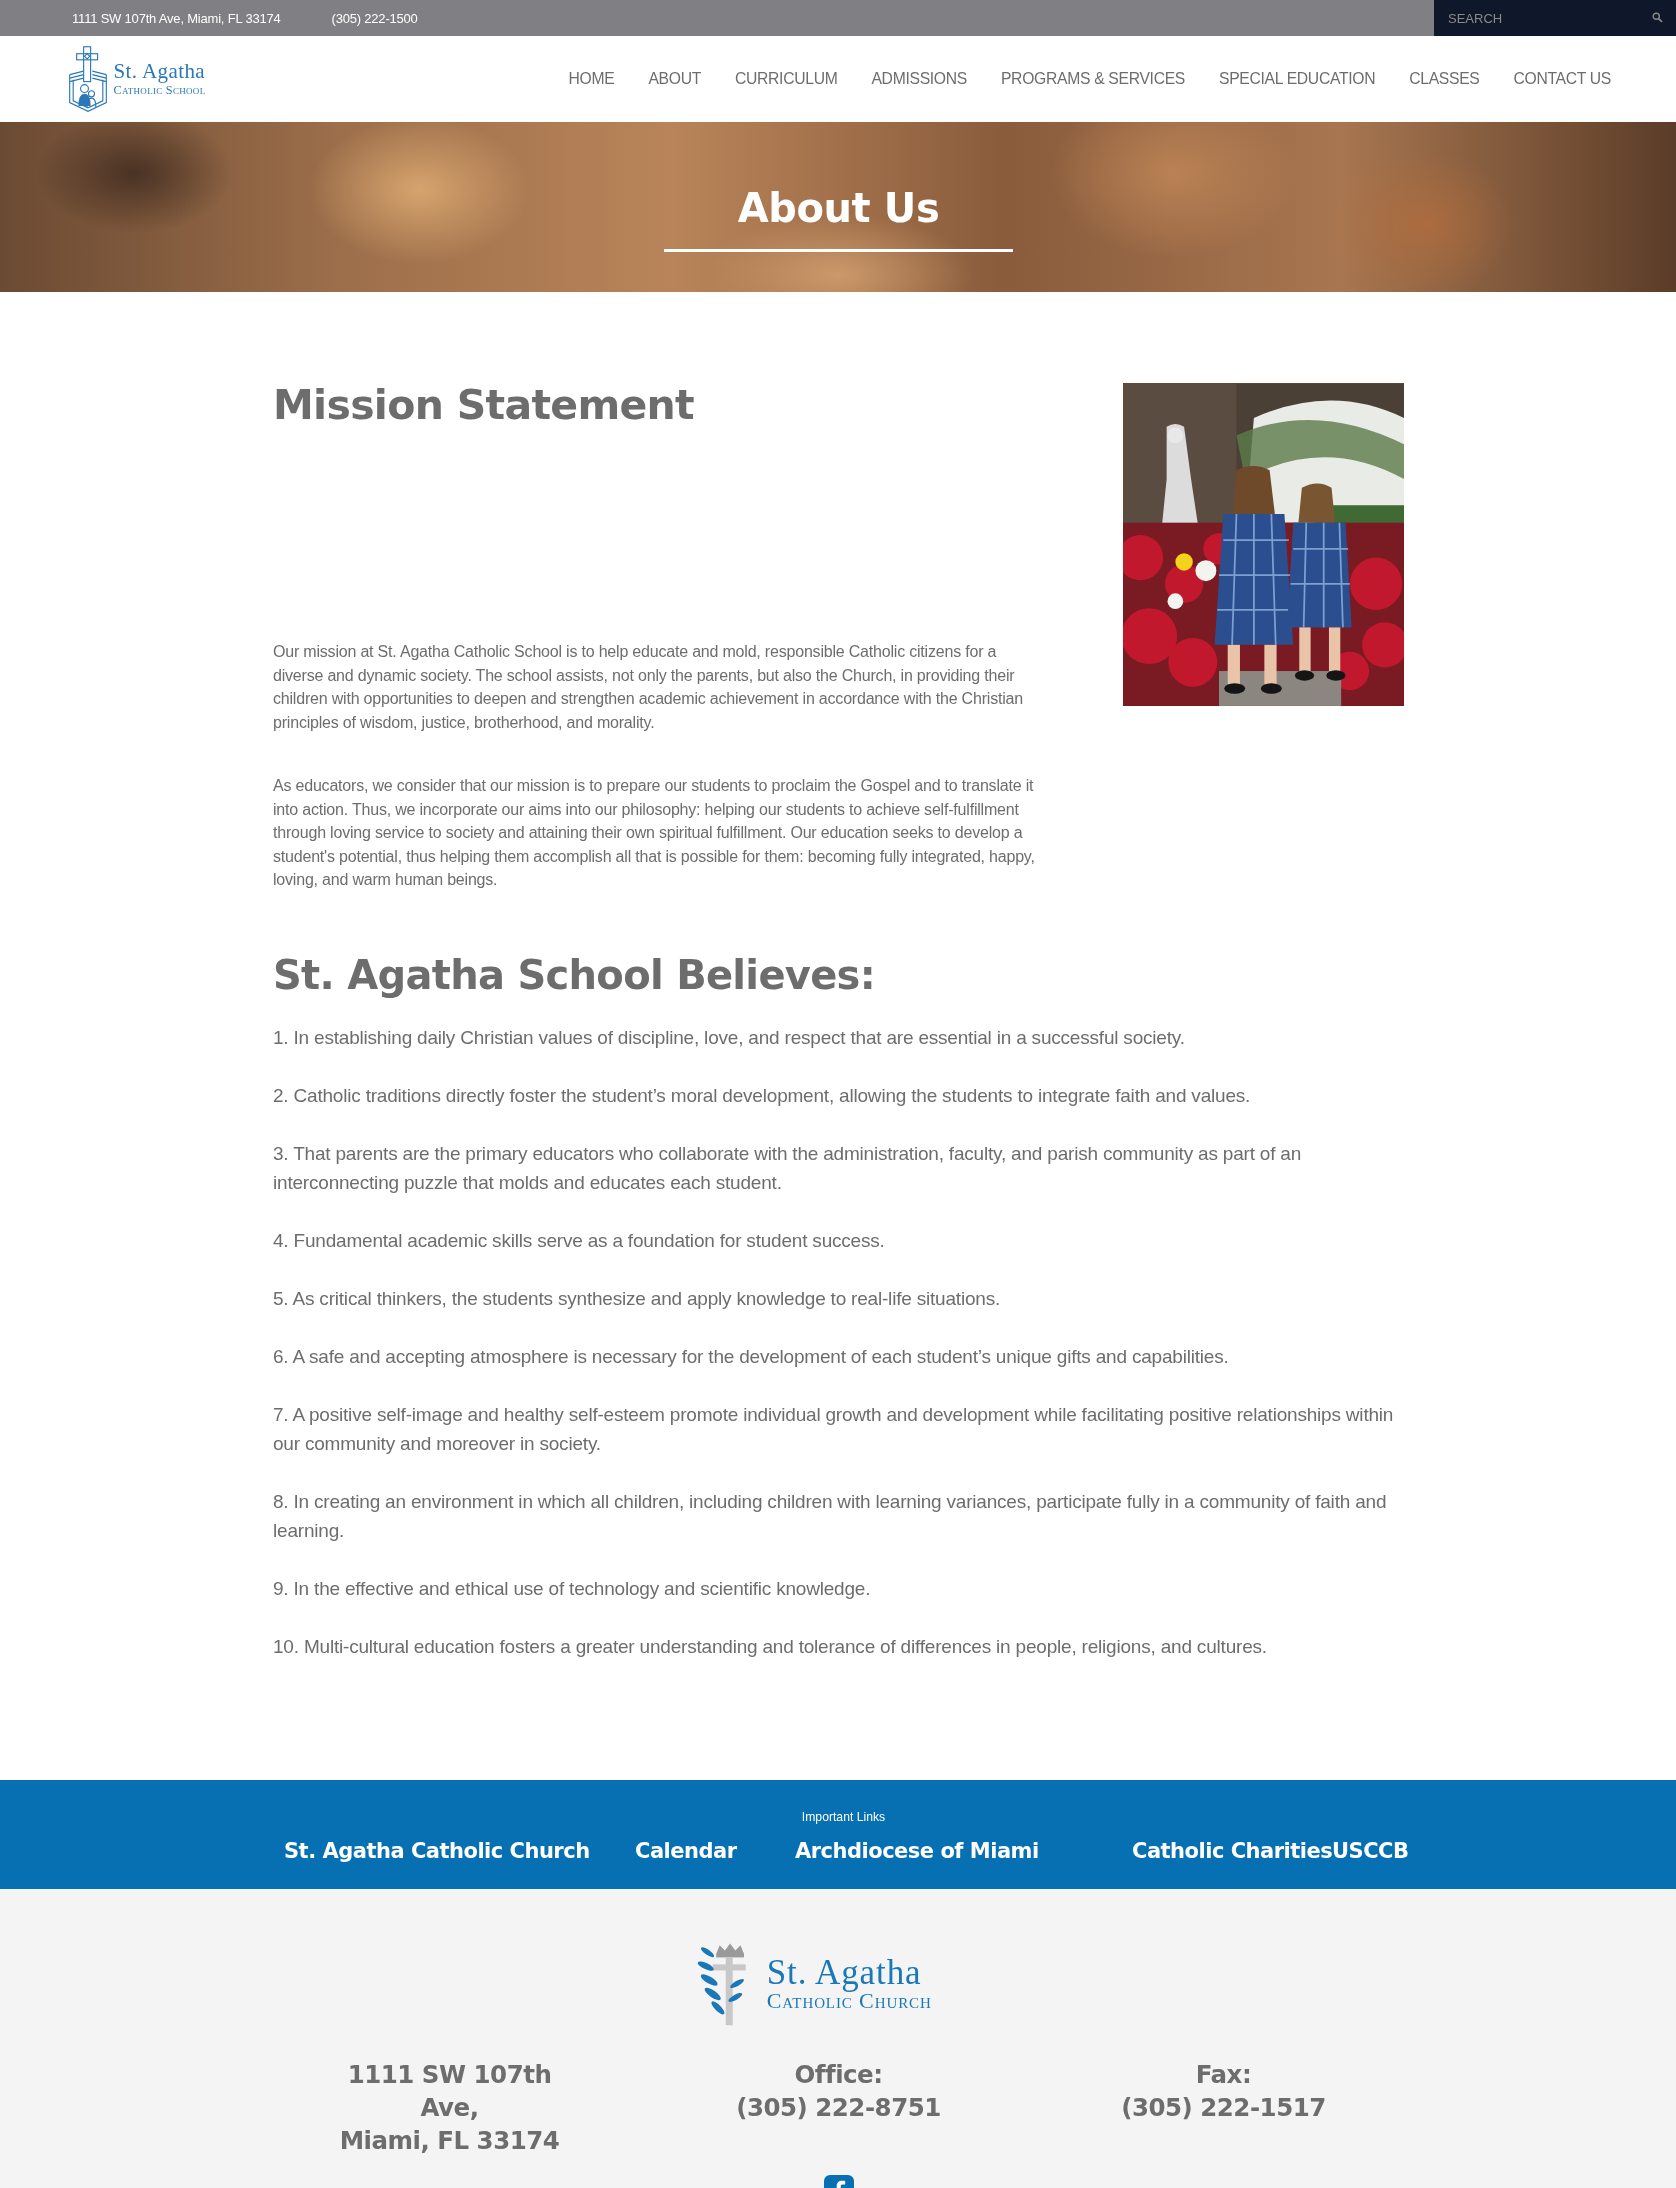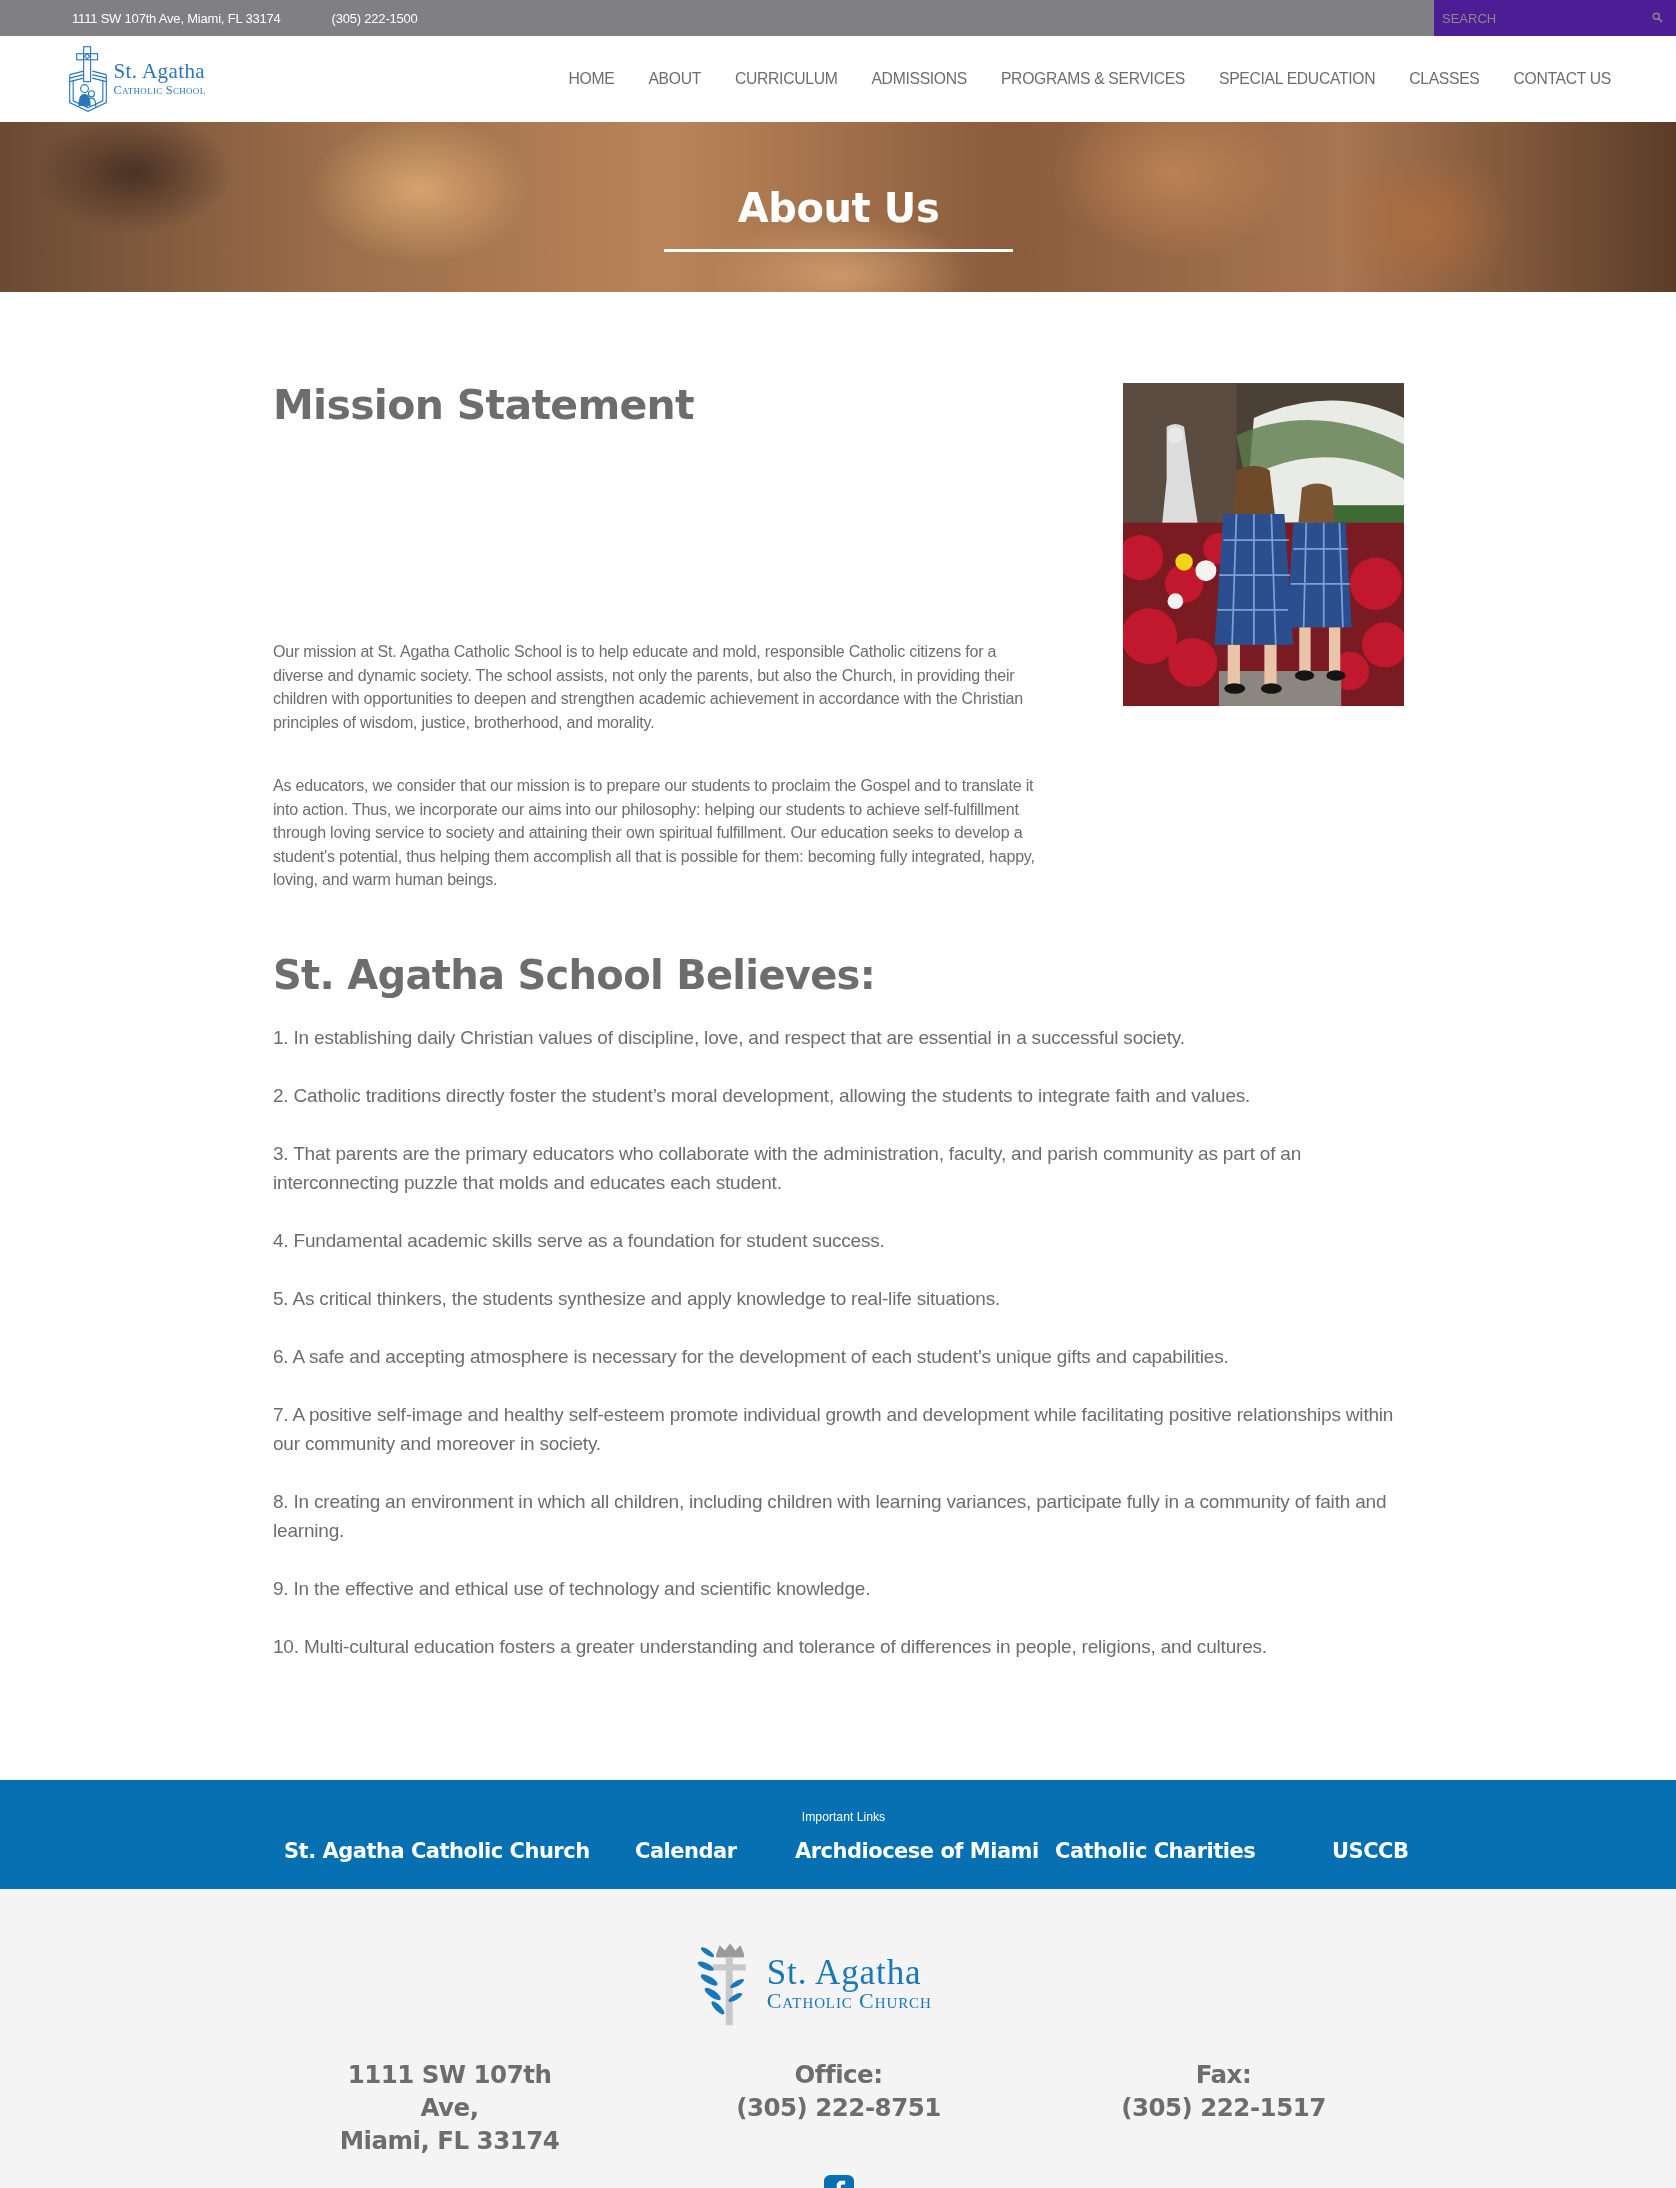--- a/index.html
+++ b/index.html
@@ -3,21 +3,21 @@
 <meta charset="utf-8">
 <style>
   * { box-sizing: border-box; margin: 0; padding: 0; }
   body { width: 1677px; background: #ffffff; font-family: "Liberation Sans", "DejaVu Sans", sans-serif; color: #6d6d6d; }
   a { color: inherit; text-decoration: none; }
 
   
   .topbar { height: 36px; background: #808084; display: flex; align-items: center; position: relative; }
   .topbar .addr { margin-left: 72px; color: #fff; font-size: 13px; letter-spacing: -0.2px; }
   .topbar .phone { margin-left: 51px; color: #fff; font-size: 13px; letter-spacing: -0.2px; }
-  .search { position: absolute; right: 0; top: 0; width: 243px; height: 36px; background: #4c1d95; display: flex; align-items: center; padding-left: 8px; }
+  .search { position: absolute; right: 0; top: 0; width: 243px; height: 36px; background: #0f172a; display: flex; align-items: center; padding-left: 14px; }
   .search input { border: none; outline: none; font-size: 13px; color: #8a8a8a; width: 192px; font-family: "Liberation Sans", sans-serif; background: transparent; }
   .search input::placeholder { color: #8a8a8a; }
   .search .icon { position: absolute; right: 12.2px; top: 10.5px; width: 14px; height: 14px; }
 
   
   .header { height: 86px; display: flex; align-items: center; position: relative; }
   .logo { position: absolute; left: 66px; top: 8.7px; display: flex; align-items: center; }
   .logo .mark { width: 44px; height: 68px; }
   .logo .txt { margin-left: 3.5px; color: #2a78b8; font-family: "Liberation Serif", "DejaVu Serif", serif; line-height: 1; }
   .logo .t1 { font-size: 21px; letter-spacing: 0.4px; }
@@ -195,21 +195,21 @@
     <li>9. In the effective and ethical use of technology and scientific knowledge.</li>
     <li>10. Multi-cultural education fosters a greater understanding and tolerance of differences in people, religions, and cultures.</li>
   </ol>
 </section>
 
 <section class="links">
   <div class="title">Important Links</div>
   <a style="left:284px">St. Agatha Catholic Church</a>
   <a style="left:635px">Calendar</a>
   <a style="left:795px">Archdiocese of Miami</a>
-  <a style="left:1055px">Catholic Charities</a>
+  <a style="left:1132px">Catholic Charities</a>
   <a style="left:1332px">USCCB</a>
 </section>
 
 <footer class="footer">
   <a class="flogo">
     <svg class="mark" viewBox="0 0 62 100">
       <path d="M22 16 L26 6 L32 12 L38 4 L44 12 L50 6 L54 16 Z" fill="#9a9a9a"></path>
       <rect x="22" y="16" width="32" height="4" fill="#9a9a9a"></rect>
       <rect x="33" y="20" width="8" height="78" fill="#c8c8c8"></rect>
       <rect x="18" y="28" width="38" height="7" fill="#c8c8c8"></rect>

